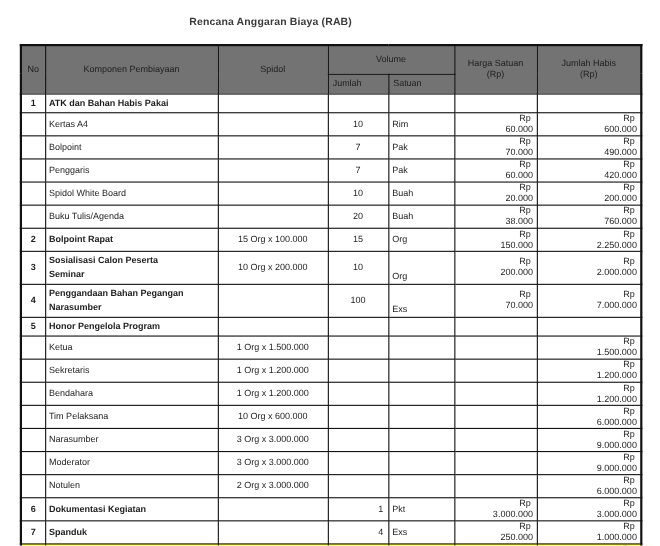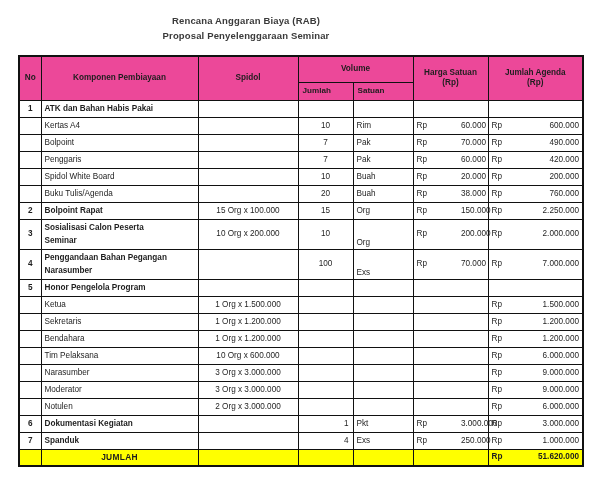--- a/index.html
+++ b/index.html
@@ -59,22 +59,22 @@
   col.c-no       { width: 22px; }
   col.c-komp     { width: 157px; }
   col.c-rinci    { width: 100px; }
   col.c-jml      { width: 55px; }
   col.c-satuan   { width: 60px; }
   col.c-harga    { width: 75px; }
   col.c-total    { width: 95px; }
 
   
   thead th {
-    background: #ec4899;
-    font-weight: bold;
+    background: #737373;
+    font-weight: normal;
     text-align: center;
     font-size: 8.4px;
     border: 1px solid #111;
     line-height: 11px;
   }
   thead th.h-tall { height: 44px; }
   thead th.h-sub  { height: 18px; font-size: 8.1px; text-align: left; padding-left: 4px; }
   thead th.h-volume { height: 26px; }
 
   
@@ -90,20 +90,21 @@
   td.satuan   { text-align: left; padding-left: 4px; }
   td.satuan.bottom { vertical-align: bottom; padding-bottom: 1px; }
   td.jml.midtall { vertical-align: middle; }
 
   
   .cur {
     display: flex;
     justify-content: space-between;
     align-items: flex-end;
     width: 100%;
+    flex-direction: column;
   }
   .cur .rp  { padding-right: 2px; }
   .cur .amt { text-align: right; margin-left: 32px; }
   td.money { padding: 0 4px 0 3px; }
 
   
   .two-line { display: block; line-height: 13px; }
 
   
   tr.total td {
@@ -119,21 +120,20 @@
   tr.total td.money .rp,
   tr.total td.money .amt { font-weight: bold; }
 </style>
 </head>
 <body>
 
 <div class="page">
 
   <div class="title-block">
     <div class="title-line">Rencana Anggaran Biaya (RAB)</div>
-    <div class="title-line">Proposal Penyelenggaraan Seminar</div>
   </div>
 
   <div class="table-wrap">
     <table class="rab">
       <colgroup>
         <col class="c-no">
           <col class="c-komp">
           <col class="c-rinci">
         <col class="c-jml">
           <col class="c-satuan">
@@ -144,21 +144,21 @@
         <tr>
           <th class="h-tall" rowspan="2">No</th>
           <th class="h-tall" rowspan="2">Komponen Pembiayaan</th>
           <th class="h-tall" rowspan="2">Spidol</th>
           <th class="h-volume" colspan="2">Volume</th>
           <th class="h-tall" rowspan="2">
             <div>Harga Satuan</div>
             <div>(Rp)</div>
           </th>
           <th class="h-tall" rowspan="2">
-            <div>Jumlah Agenda</div>
+            <div>Jumlah Habis</div>
             <div>(Rp)</div>
           </th>
         </tr>
         <tr>
           <th class="h-sub">Jumlah</th>
           <th class="h-sub">Satuan</th>
         </tr>
       </thead>
       <tbody id="table-body">
           <tr>

